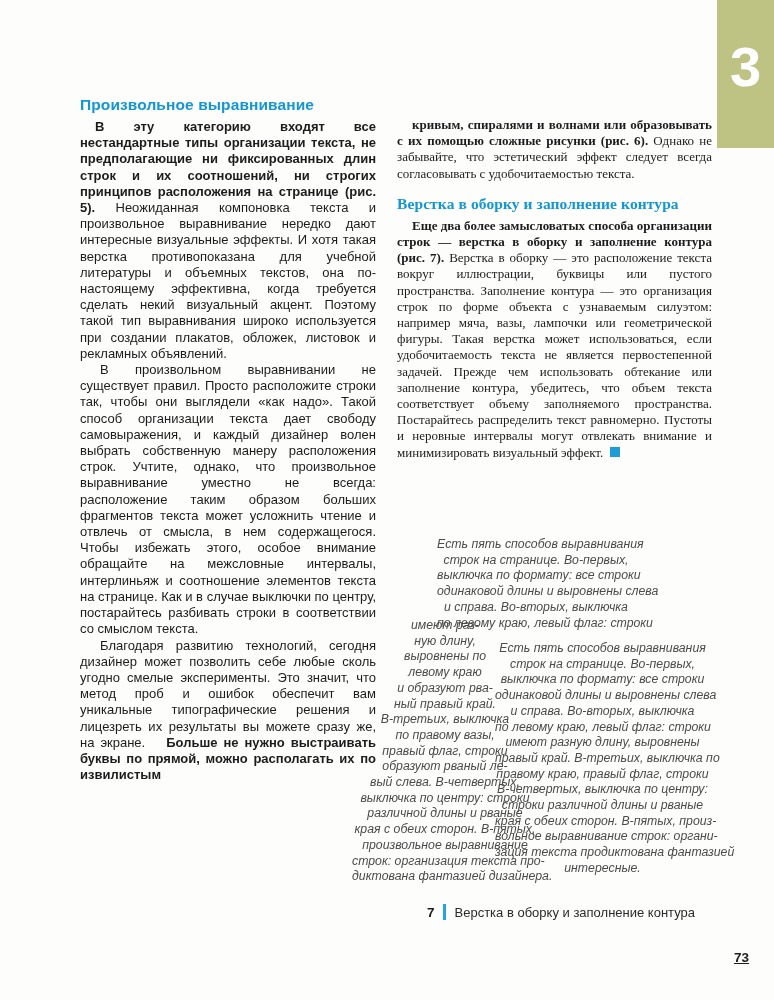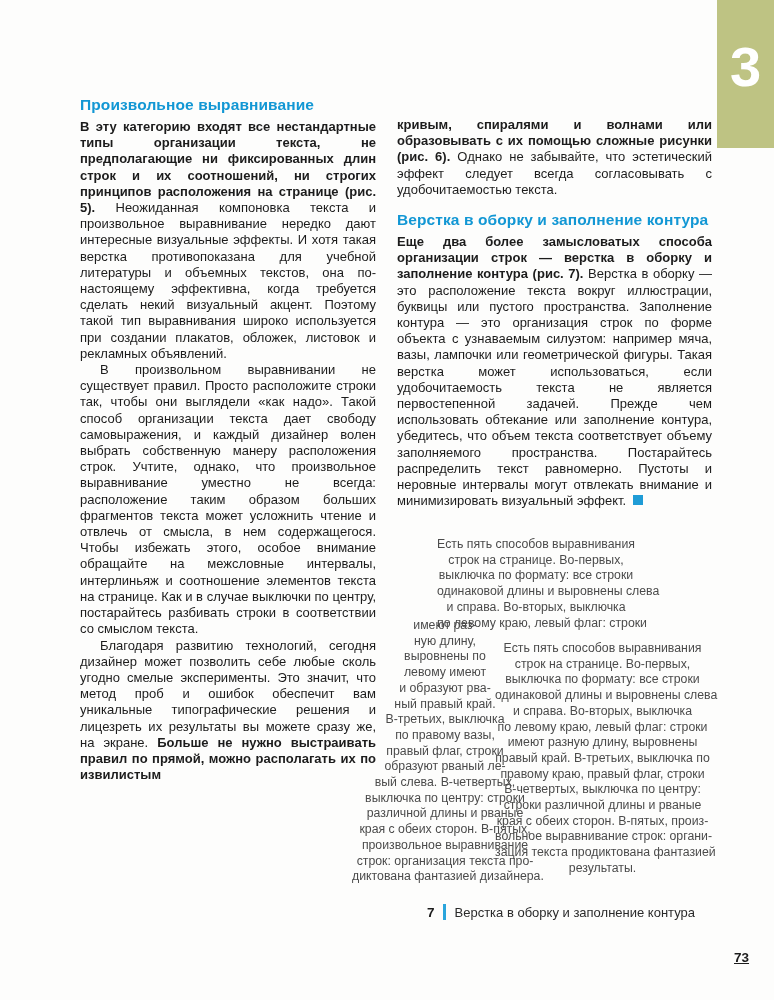--- a/index.html
+++ b/index.html
@@ -18,58 +18,58 @@
     width: 57px; height: 148px;
     background: var(--tab-green, #bec383);
     display: flex; align-items: center; justify-content: center;
     padding-bottom: 14px; box-sizing: border-box;
   }
   .chapter-num { color: #ffffff; font-size: 56px; font-weight: bold; line-height: 1; }
 
   
   .col { position: absolute; top: 96px; box-sizing: border-box; }
   .col-left  { left: 80px;  width: 296px; }
-  .col-right { left: 397px; width: 315px; padding-top: 21px; }
+  .col-right { left: 397px; width: 315px; padding-top: 21px; font-family: Liberation Serif, serif; }
 
   .heading {
     margin: 0 0 5px 0;
     font-size: 15.5px; font-weight: bold;
     color: var(--heading-blue, #1297d4);
     letter-spacing: 0.1px;
   }
   .h2-space { margin-top: 13px; }
 
   .body-text {
     margin: 0;
     font-size: 13px; line-height: 16.2px;
     text-align: justify;
     color: #1c1c1c;
   }
   .indent { text-indent: 20px; }
-  .body-text b { font-weight: bold; }
+  .body-text b { font-weight: bold; margin-left: 15px; }
 
   .end-marker {
     display: inline-block;
     width: 10px; height: 10px;
     background: var(--end-marker-blue, #1f9cd6);
     margin-left: 7px;
   }
 
   
   .fig-block {
     position: absolute;
     font-size: 12.3px; line-height: 15.7px;
     color: #4b4b4b;
     text-align: center;
     white-space: nowrap;
   }
   .fig-a-top  { left: 437px; top: 537px; width: 198px; }
   .fig-a-rest { left: 352px; top: 618px; width: 186px; }
   .fig-b      { left: 495px; top: 641px; width: 215px; }
-  .fig-line { width: 100%; }
+  .fig-line { width: 100%; font-style: italic; }
 
   
   .fig-caption {
     position: absolute; left: 427px; top: 904px;
     display: flex; align-items: center;
   }
   .fig-num { font-weight: bold; font-size: 13.5px; color: #1c1c1c; }
   .fig-bar {
     width: 3px; height: 16px;
     background: var(--caption-bar-blue, #2aa5dc);
@@ -88,42 +88,42 @@
 <div class="page">
 
   <div class="chapter-tab">
     <span class="chapter-num">3</span>
   </div>
 
   <div class="col col-left">
     <h2 class="heading">Произвольное выравнивание</h2>
     <p class="body-text"><b>В эту категорию входят все нестандартные типы организации текста, не предполагающие ни фиксированных длин строк и их соотношений, ни строгих принципов расположения на странице (рис. 5).</b><span> Неожиданная компоновка текста и произвольное выравнивание нередко дают интересные визуальные эффекты. И хотя такая верстка противопоказана для учебной литературы и объемных текстов, она по-настоящему эффективна, когда требуется сделать некий визуальный акцент. Поэтому такой тип выравнивания широко используется при создании плакатов, обложек, листовок и рекламных объявлений.</span></p>
     <p class="body-text indent">В произвольном выравнивании не существует правил. Просто расположите строки так, чтобы они выглядели «как надо». Такой способ организации текста дает свободу самовыражения, и каждый дизайнер волен выбрать собственную манеру расположения строк. Учтите, однако, что произвольное выравнивание уместно не всегда: расположение таким образом больших фрагментов текста может усложнить чтение и отвлечь от смысла, в нем содержащегося. Чтобы избежать этого, особое внимание обращайте на межсловные интервалы, интерлиньяж и соотношение элементов текста на странице. Как и в случае выключки по центру, постарайтесь разбивать строки в соответствии со смыслом текста.</p>
-    <p class="body-text indent"><span>Благодаря развитию технологий, сегодня дизайнер может позволить себе любые сколь угодно смелые эксперименты. Это значит, что метод проб и ошибок обеспечит вам уникальные типографические решения и лицезреть их результаты вы можете сразу же, на экране. </span><b>Больше не нужно выстраивать правил по прямой, можно располагать их по извилистым</b></p>
+    <p class="body-text indent"><span>Благодаря развитию технологий, сегодня дизайнер может позволить себе любые сколь угодно смелые эксперименты. Это значит, что метод проб и ошибок обеспечит вам уникальные типографические решения и лицезреть их результаты вы можете сразу же, на экране. </span><b>Больше не нужно выстраивать буквы по прямой, можно располагать их по извилистым</b></p>
   </div>
 
   <div class="col col-right">
     <p class="body-text"><b>кривым, спиралями и волнами или образовывать с их помощью сложные рисунки (рис. 6).</b><span> Однако не забывайте, что эстетический эффект следует всегда согласовывать с удобочитаемостью текста.</span></p>
     <h2 class="heading h2-space">Верстка в оборку и заполнение контура</h2>
     <p class="body-text"><b>Еще два более замысловатых способа организации строк — верстка в оборку и заполнение контура (рис. 7).</b><span> Верстка в оборку — это расположение текста вокруг иллюстрации, буквицы или пустого пространства. Заполнение контура — это организация строк по форме объекта с узнаваемым силуэтом: например мяча, вазы, лампочки или геометрической фигуры. Такая верстка может использоваться, если удобочитаемость текста не является первостепенной задачей. Прежде чем использовать обтекание или заполнение контура, убедитесь, что объем текста соответствует объему заполняемого пространства. Постарайтесь распределить текст равномерно. Пустоты и неровные интервалы могут отвлекать внимание и минимизировать визуальный эффект.</span><span class="end-marker"></span></p>
   </div>
 
   <div class="fig-block fig-a-top">
       <div class="fig-line">Есть пять способов выравнивания</div>
       <div class="fig-line">строк на странице. Во-первых,</div>
       <div class="fig-line">выключка по формату: все строки</div>
       <div class="fig-line">одинаковой длины и выровнены слева</div>
       <div class="fig-line">и справа. Во-вторых, выключка</div>
       <div class="fig-line">по левому краю, левый флаг: строки</div>
     </div>
   <div class="fig-block fig-a-rest">
       <div class="fig-line">имеют раз-</div>
       <div class="fig-line">ную длину,</div>
       <div class="fig-line">выровнены по</div>
-      <div class="fig-line">левому имеют</div>
+      <div class="fig-line">левому краю</div>
       <div class="fig-line">и образуют рва-</div>
       <div class="fig-line">ный правый край.</div>
       <div class="fig-line">В-третьих, выключка</div>
       <div class="fig-line">по правому вазы,</div>
       <div class="fig-line">правый флаг, строки</div>
       <div class="fig-line">образуют рваный ле-</div>
       <div class="fig-line">вый слева. В-четвертых,</div>
       <div class="fig-line">выключка по центру: строки</div>
       <div class="fig-line">различной длины и рваные</div>
       <div class="fig-line">края с обеих сторон. В-пятых,</div>
@@ -139,21 +139,21 @@
       <div class="fig-line">и справа. Во-вторых, выключка</div>
       <div class="fig-line">по левому краю, левый флаг: строки</div>
       <div class="fig-line">имеют разную длину, выровнены</div>
       <div class="fig-line">правый край. В-третьих, выключка по</div>
       <div class="fig-line">правому краю, правый флаг, строки</div>
       <div class="fig-line">В-четвертых, выключка по центру:</div>
       <div class="fig-line">строки различной длины и рваные</div>
       <div class="fig-line">края с обеих сторон. В-пятых, произ-</div>
       <div class="fig-line">вольное выравнивание строк: органи-</div>
       <div class="fig-line">зация текста продиктована фантазией</div>
-      <div class="fig-line">результаты.</div>
+      <div class="fig-line">интересные.</div>
     </div>
 
   <div class="fig-caption">
     <span class="fig-num">7</span>
     <span class="fig-bar"></span>
     <span class="fig-text">Верстка в оборку и заполнение контура</span>
   </div>
 
   <div class="page-number">73</div>
 

